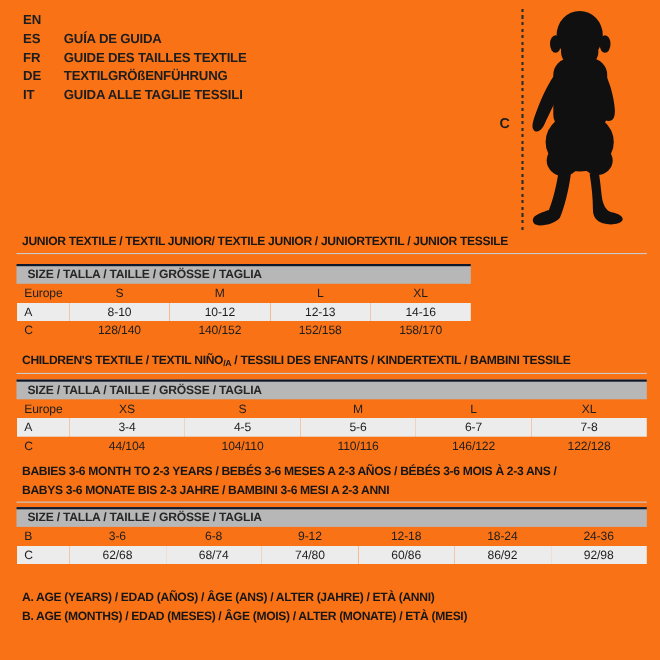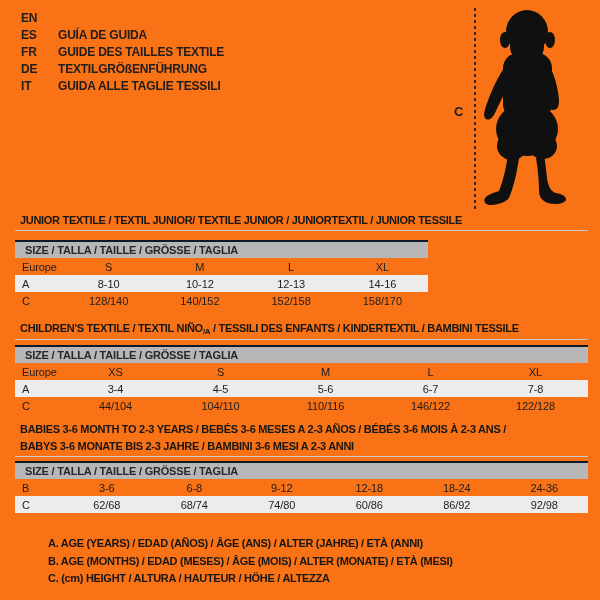--- a/index.html
+++ b/index.html
@@ -36,21 +36,21 @@
                 table-layout:fixed; font-size:11px; letter-spacing:-0.1px; color:#1d1d1d; }
   table.sizes td { height:17px; text-align:center; padding:0; overflow:hidden; white-space:nowrap; }
   table.sizes td.lbl { text-align:left; padding-left:7px;margin-left:47px; }
   tr.shaded { background:#ececec; }
   .tw1 { width:413px; top:258px; }
   .tw2 { width:573px; top:363px; }
   .tw3 { width:573px; top:479px; }
   
   .notes { position:absolute; left:20px; top:535px; font-weight:bold;
            font-size:11px; line-height:17.5px; letter-spacing:-0.3px; color:#161616; }
-  .note-line { white-space:nowrap;margin-left:28px; }
+  .note-line { white-space:nowrap; }
 </style>
 </head>
 <body>
 
 <div class="page">
 
   <div class="langs">
     <div class="lang-row">
       <span class="lang-code">EN</span>
     </div>
@@ -197,16 +197,15 @@
       <td>60/86</td>
       <td>86/92</td>
       <td>92/98</td>
     </tr>
   </tbody>
     </table>
 
   <div class="notes">
     <div class="note-line">A. AGE (YEARS) / EDAD (AÑOS) / ÂGE (ANS) / ALTER (JAHRE) / ETÀ (ANNI)</div>
     <div class="note-line">B. AGE (MONTHS) / EDAD (MESES) / ÂGE (MOIS) / ALTER (MONATE) / ETÀ (MESI)</div>
-    <div class="note-line">C. (cm) HEIGHT / ALTURA / HAUTEUR / HÖHE / ALTEZZA</div>
   </div>
 
 </div>
 
 </body></html>

